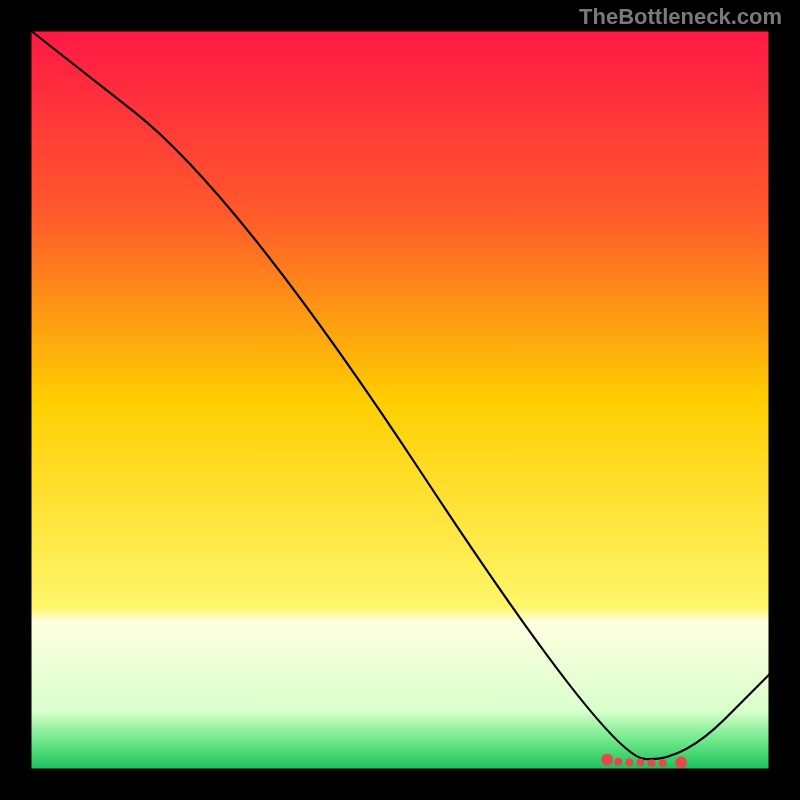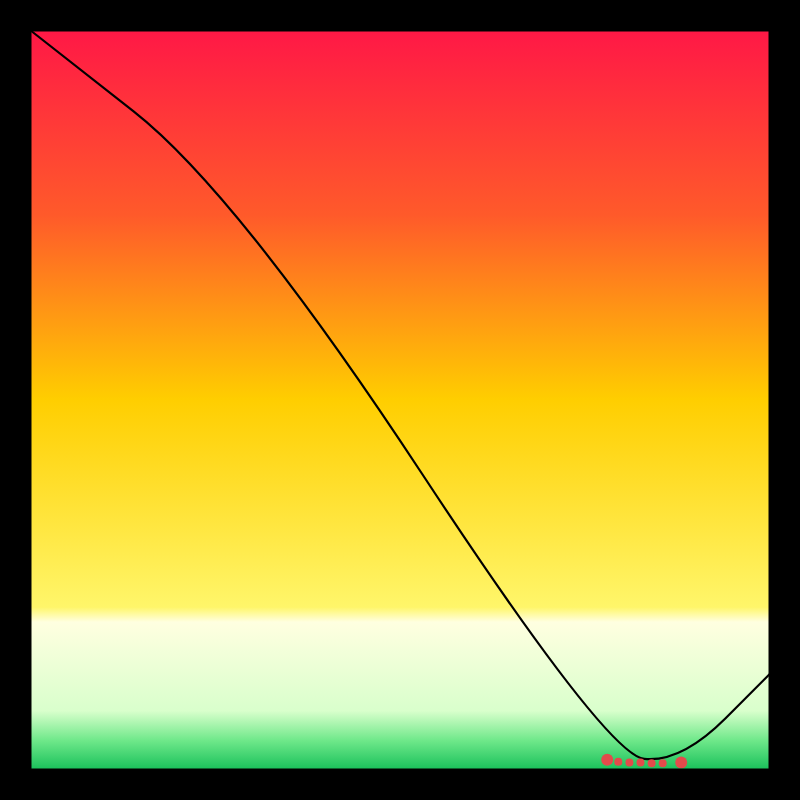--- a/index.html
+++ b/index.html
@@ -27,20 +27,21 @@
     user-select: none;
   }
   svg {
     display: block;
   }
 </style>
 </head>
 <body>
 
 <div class="container">
+  <div class="watermark">TheBottleneck.com</div>
 
   <svg id="plot" width="800" height="800" viewBox="0 0 800 800">
     <defs>
       <linearGradient id="bg-grad" x1="0" y1="0" x2="0" y2="1">
           <stop offset="0%" stop-color="#ff1846"></stop>
           <stop offset="25%" stop-color="#ff5a2a"></stop>
           <stop offset="50%" stop-color="#ffce00"></stop>
           <stop offset="78%" stop-color="#fff66a"></stop>
           <stop offset="80%" stop-color="#ffffe0"></stop>
           <stop offset="92%" stop-color="#d9ffcc"></stop>

